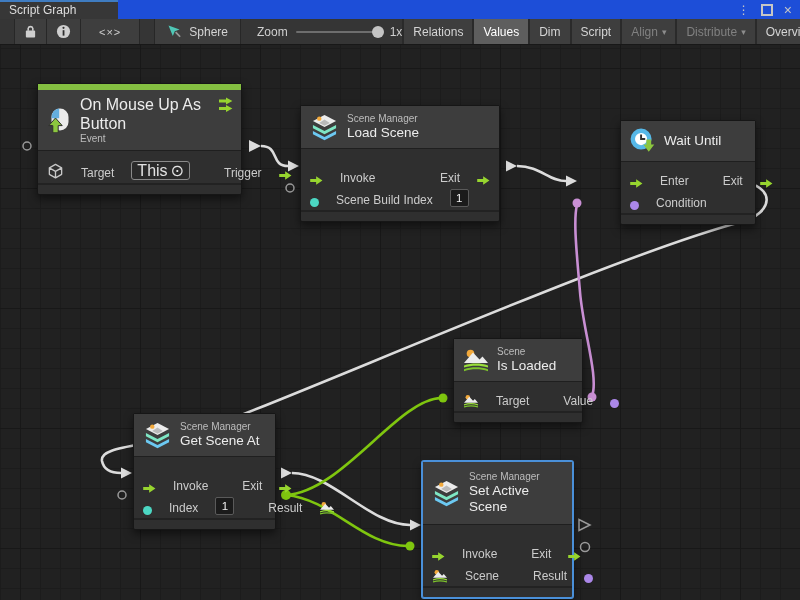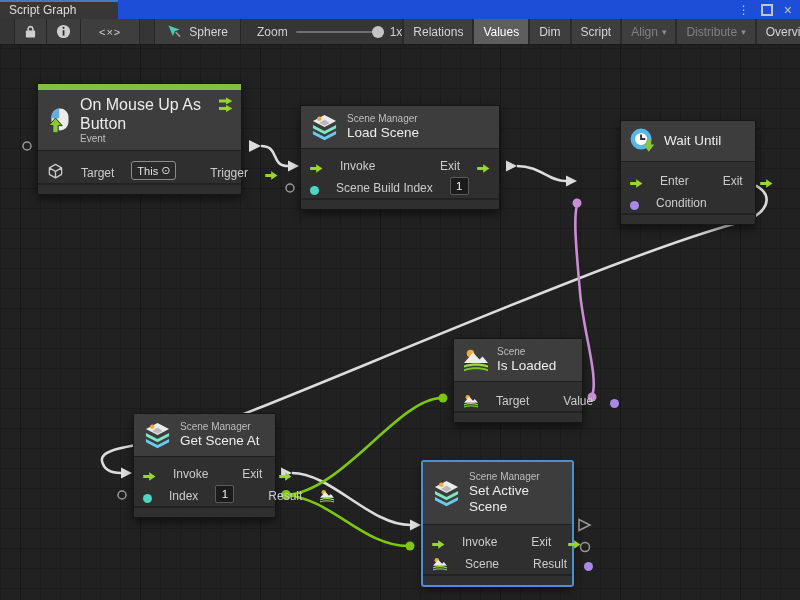--- a/index.html
+++ b/index.html
@@ -43,31 +43,31 @@
   .wires{position:absolute;left:0;top:0;z-index:1;}
   
   .node{position:absolute;z-index:2;background:#2f2f2f;border:1px solid #161616;border-radius:2px;
         box-shadow:0 4px 9px rgba(0,0,0,.5);box-sizing:border-box;}
   .node.sel{border-color:#4a90d9;box-shadow:0 0 0 1px #4a90d9,0 4px 9px rgba(0,0,0,.5);}
   .accent{height:6px;background:#84bf41;}
   .nhead{display:flex;align-items:center;gap:8px;background:#3d3d3d;padding:7px 9px;border-bottom:1px solid #1f1f1f;}
   .tcol{display:flex;flex-direction:column;line-height:1.2;}
   .cat{font-size:10px;color:#bdbdbd;}
   .ttl{font-size:13.5px;color:#ececec;}
-  .nbody{padding-top:2px;}
+  .nbody{padding-top:14px;}
   .nbody.pt8{padding-top:4px;}
   .prow{display:flex;align-items:flex-end;gap:17px;height:22px;padding:0 9px;font-size:12px;color:#cccccc;}
   .prow.tall{height:26px;}
   .sp{flex:1;}
   .nfoot{height:9px;border-top:2px solid #222222;margin-top:3px;}
   .dot{width:9px;height:9px;border-radius:50%;flex:0 0 auto;}
   .dot.teal{background:#4cd7c3;}
   .dot.purple{background:#ab87e8;}
   .chip{display:inline-flex;align-items:center;gap:3px;border:1px solid #8a8a8a;border-radius:3px;
-        background:#2a2a2a;padding:0 5px;height:17px;font-size:11px;color:#e2e2e2;}
+        background:#2a2a2a;padding:0 5px;height:17px;font-size:16px;color:#e2e2e2;}
   .valbox{background:#1b1b1b;border:1px solid #5a5a5a;border-radius:2px;padding:0 5px;height:16px;
           line-height:16px;font-size:11.5px;color:#efefef;min-width:7px;text-align:center;}
   .ico{flex:0 0 auto;display:block;}
 </style>
 </head>
 <body>
 
 <div class="frame">
 
   <svg width="0" height="0" style="position:absolute">

